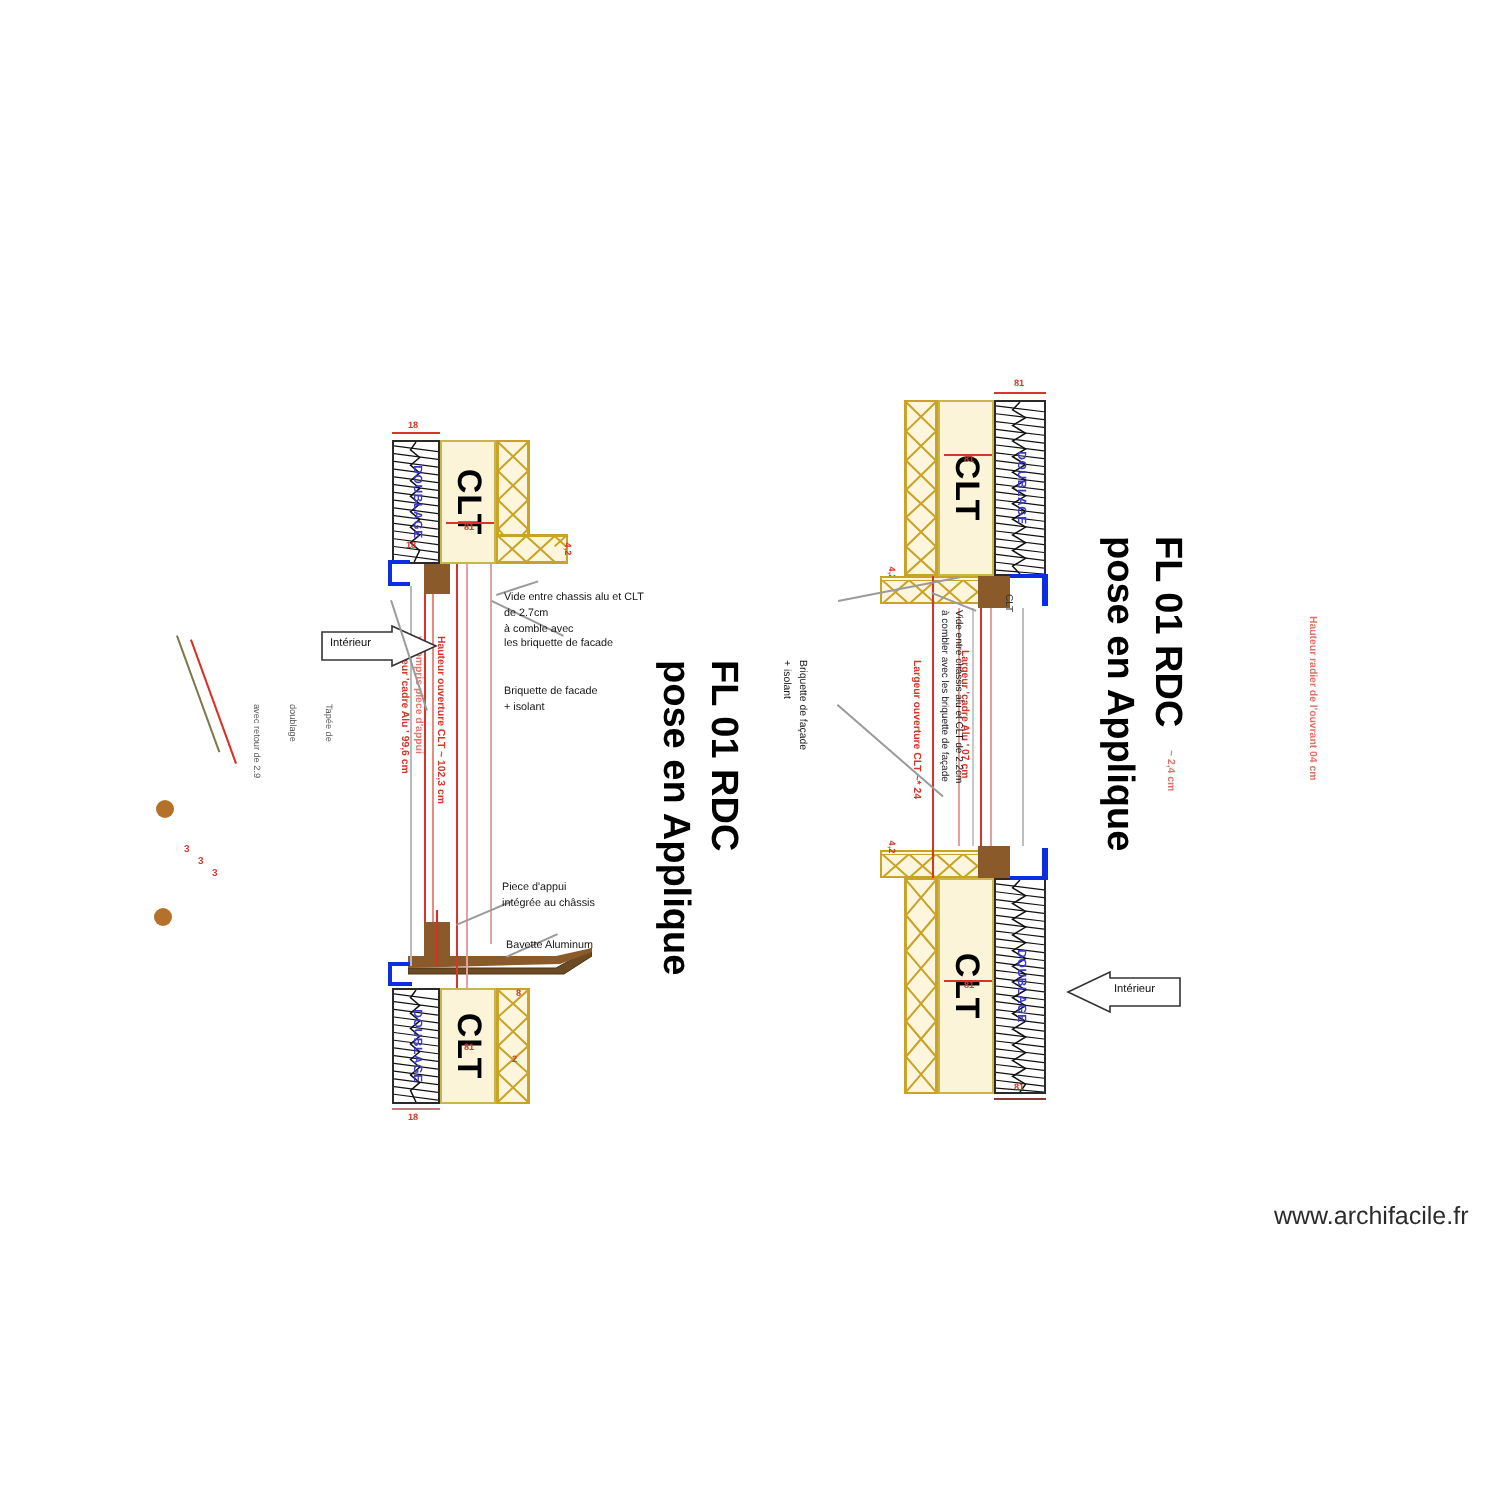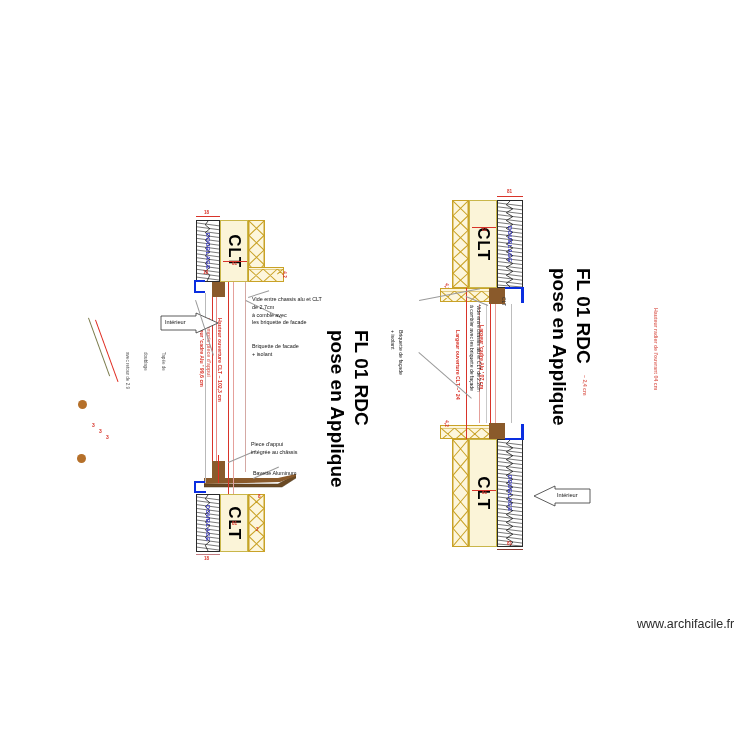--- a/index.html
+++ b/index.html
@@ -371,15 +371,15 @@
     <div class="abs" style="left:95px;top:320px;width:1px;height:66px;background:#e02b20;transform-origin:0 0;transform:rotate(-20deg);"></div>
 
     <div class="abs dot" style="left:78px;top:400px;width:9px;height:9px;"></div>
     <div class="abs dot" style="left:77px;top:454px;width:9px;height:9px;"></div>
 
     <span class="abs dimnum" style="left:92px;top:422px;font-size:5px;">3</span>
     <span class="abs dimnum" style="left:99px;top:428px;font-size:5px;">3</span>
     <span class="abs dimnum" style="left:106px;top:434px;font-size:5px;">3</span>
   </div>
 
-  <div class="footer" style="left:637px;top:617px;">www.archifacile.fr</div>
+  <div class="footer" style="left:637px;top:601px;">www.archifacile.fr</div>
 
 </div>
 
 </body></html>

